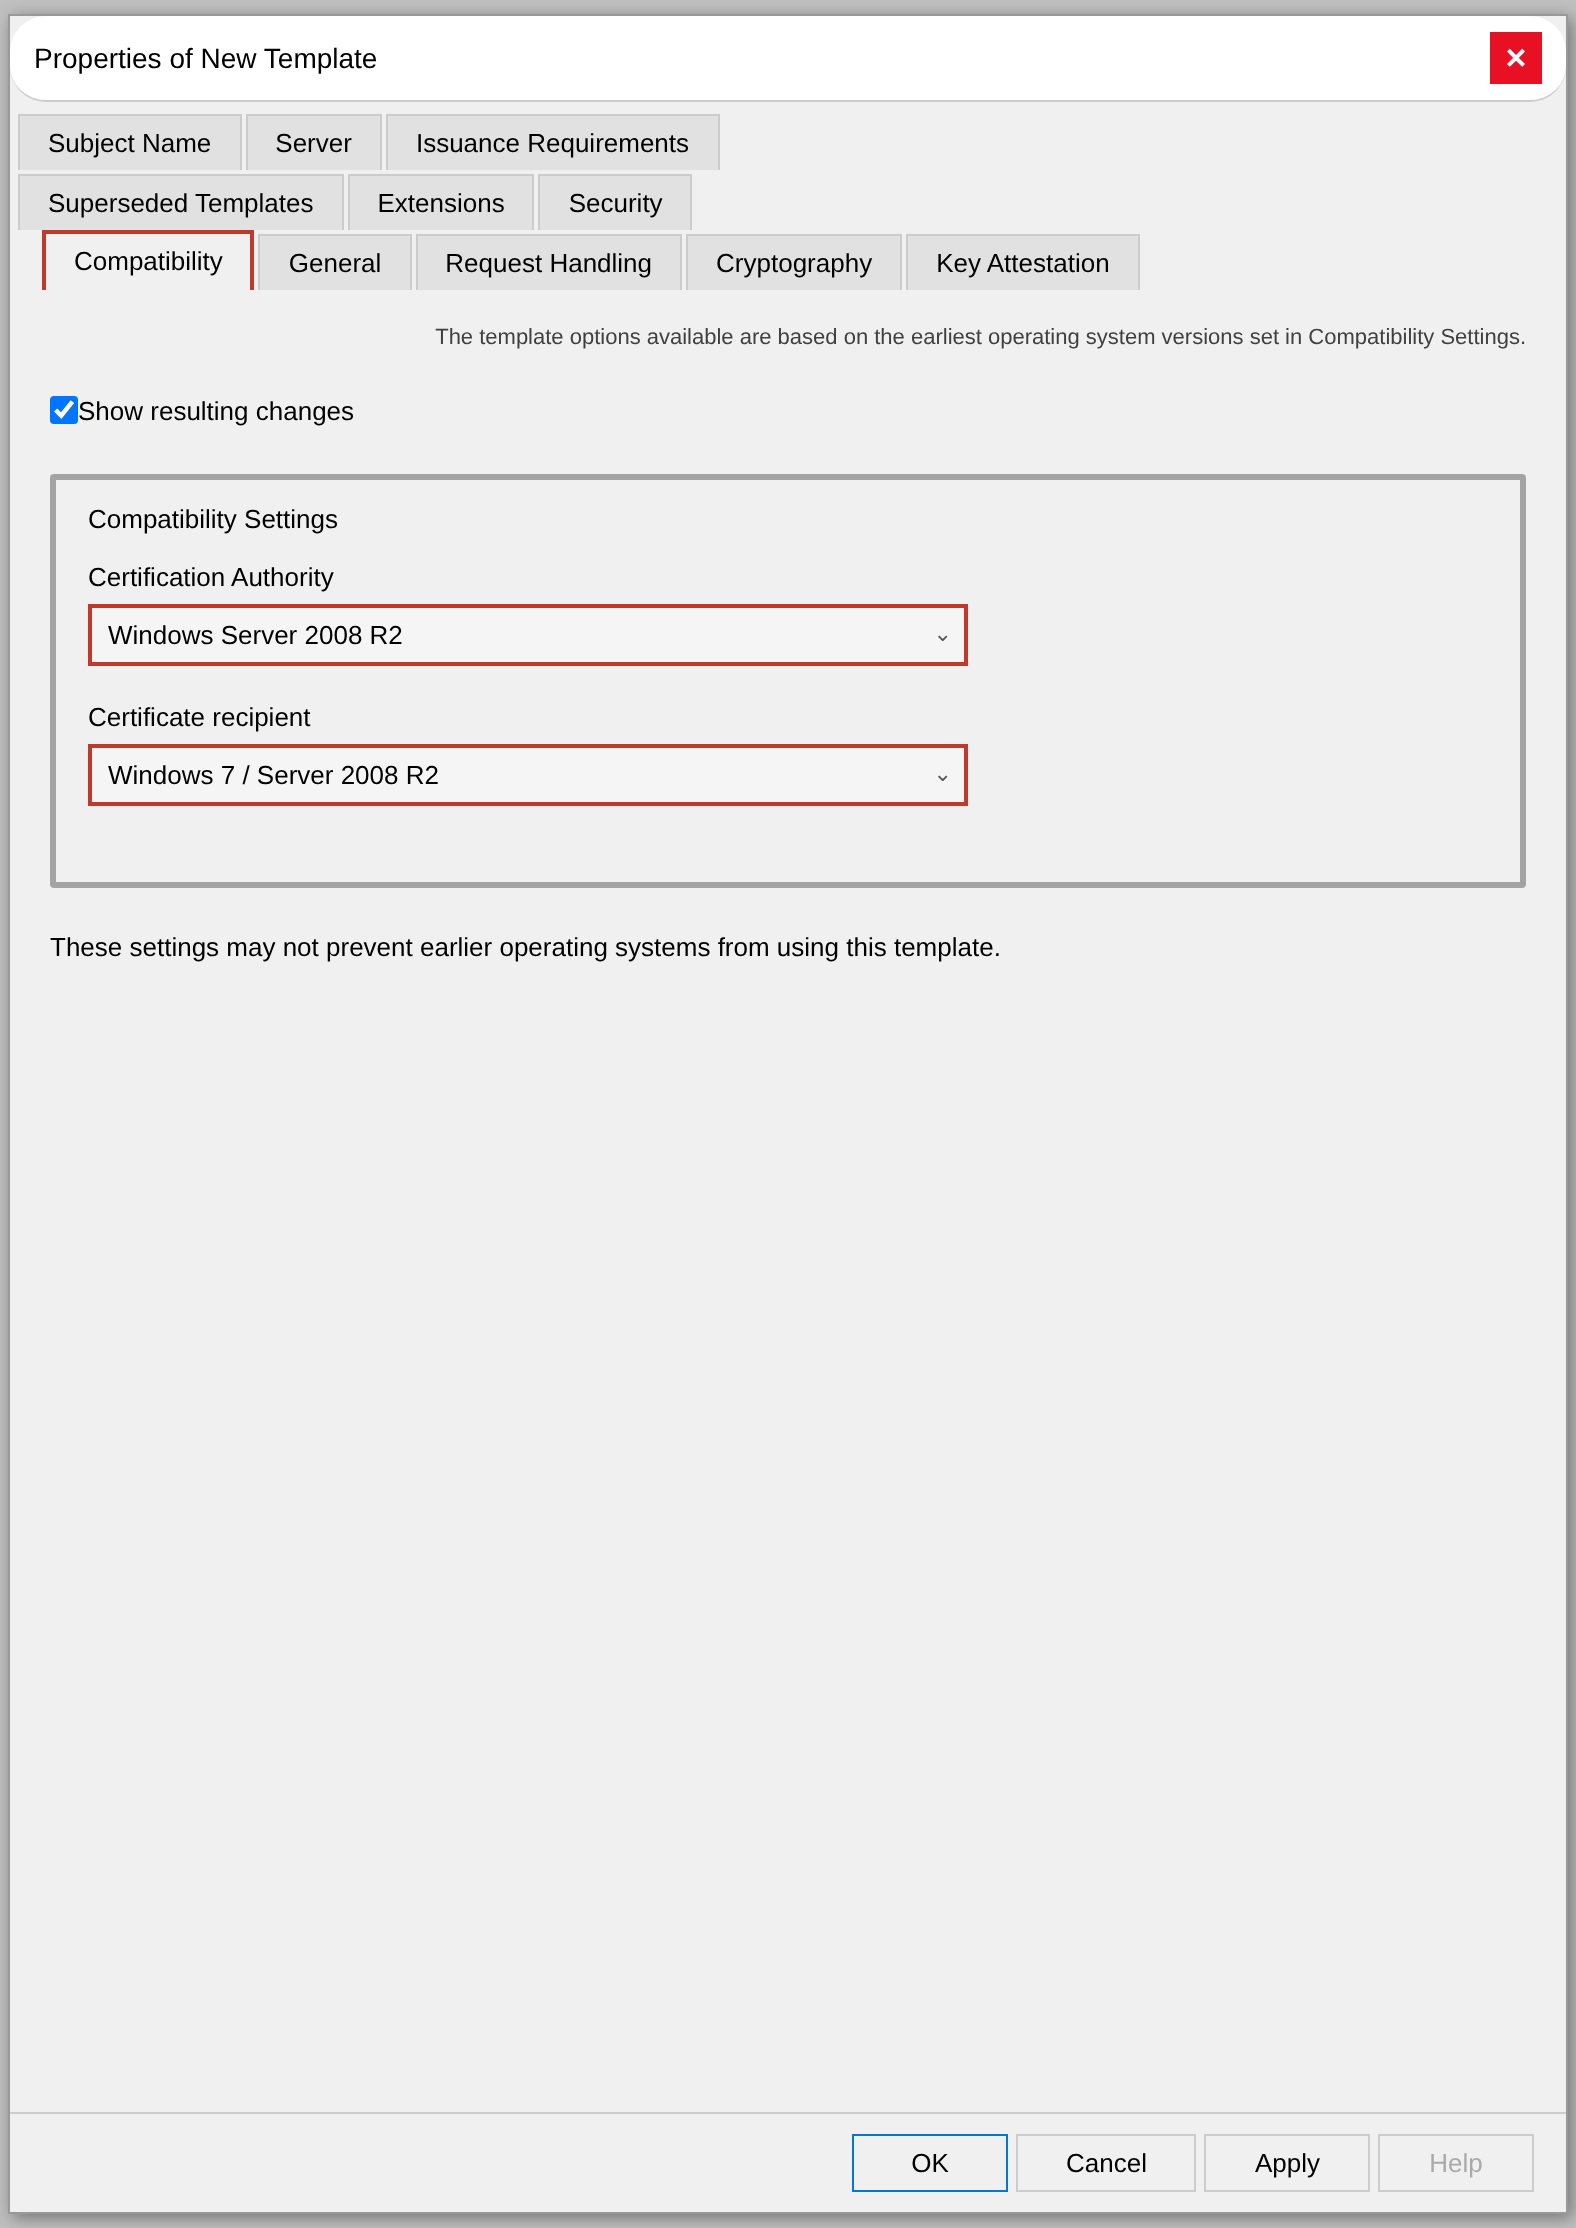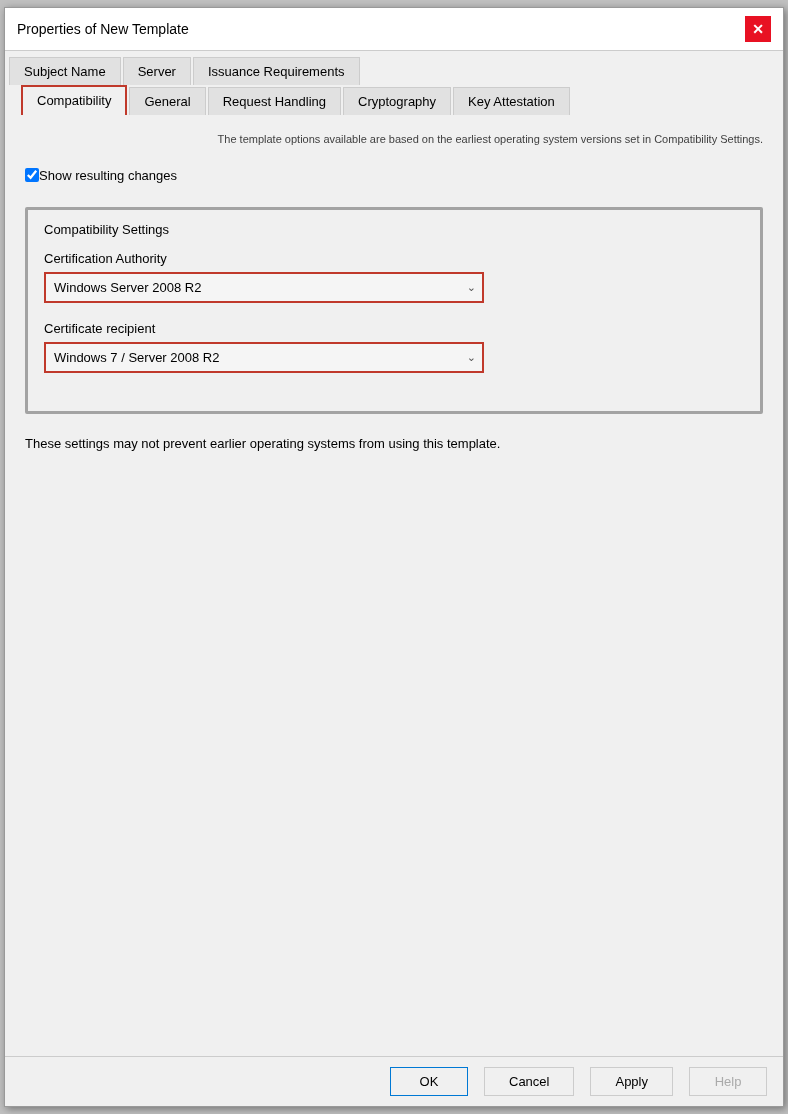--- a/index.html
+++ b/index.html
@@ -30,20 +30,21 @@
     }
 
     .title-bar {
       background: #ffffff;
       padding: 8px 12px;
       display: flex;
       justify-content: space-between;
       align-items: center;
       border-bottom: 1px solid #ccc;
       min-height: 36px;
+      border-radius: 18px;
     }
 
     .title-bar-text {
       font-size: 14px;
       font-weight: 400;
       color: #000;
     }
 
     .close-btn {
       width: 26px;
@@ -180,21 +181,21 @@
       color: #000;
       line-height: 1.5;
       margin-top: 20px;
     }
 
     .footer {
       border-top: 1px solid #ccc;
       padding: 10px 16px;
       display: flex;
       justify-content: flex-end;
-      gap: 16px;
+      gap: 4px;
       background: #f0f0f0;
     }
 
     .footer-btn {
       padding: 6px 24px;
       min-width: 78px;
       border: 1px solid #ccc;
       background: #f0f0f0;
       cursor: pointer;
       font-size: 13px;
@@ -224,20 +225,25 @@
     <span class="title-bar-text">Properties of New Template</span>
     <button class="close-btn">✕</button>
   </div>
 
   <div class="tabs-row tabs-row-1">
     <div class="tab">Subject Name</div>
     <div class="tab">Server</div>
     <div class="tab">Issuance Requirements</div>
   </div>
 
+  <div class="tabs-row tabs-row-2">
+    <div class="tab">Superseded Templates</div>
+    <div class="tab">Extensions</div>
+    <div class="tab">Security</div>
+  </div>
 
   <div class="tabs-row tabs-row-3">
     <div class="tab active">Compatibility</div>
     <div class="tab">General</div>
     <div class="tab">Request Handling</div>
     <div class="tab">Cryptography</div>
     <div class="tab">Key Attestation</div>
   </div>
 
   <div class="content-area">

